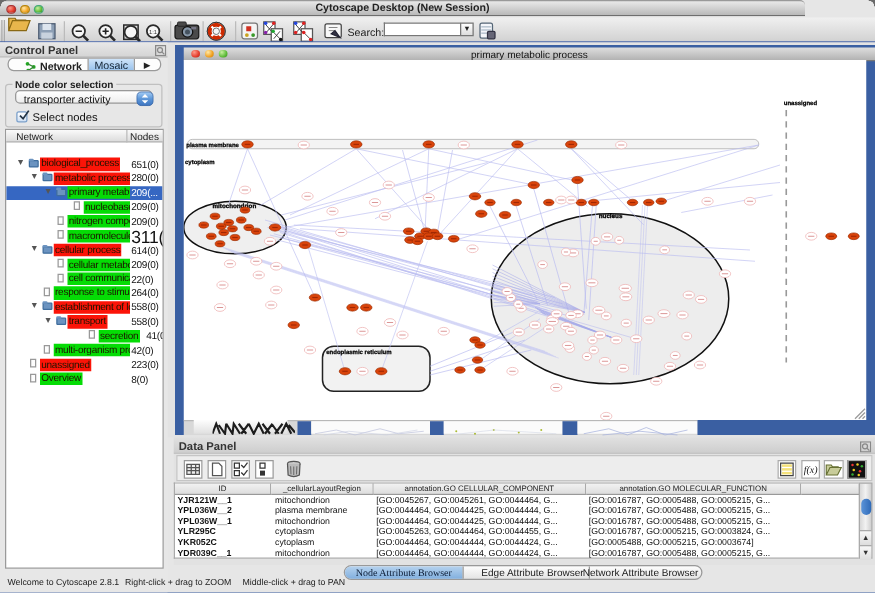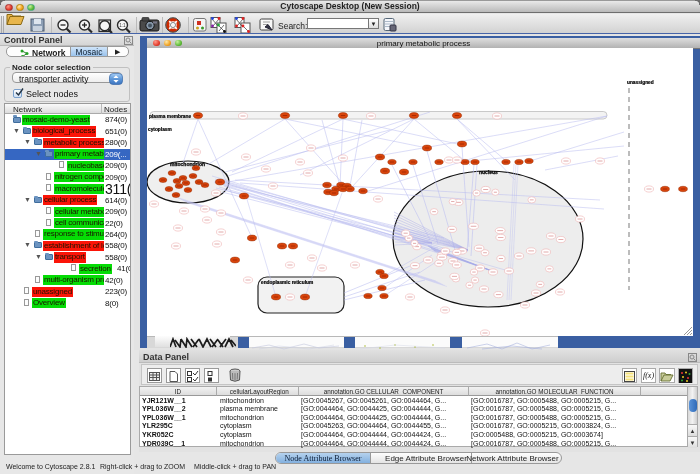--- a/index.html
+++ b/index.html
@@ -1,21 +1,21 @@
 <!DOCTYPE html>
 <html><head><meta charset="utf-8"><style>
 *{margin:0;padding:0;box-sizing:border-box;}
 body{width:700px;height:474px;font-family:"Liberation Sans",sans-serif;background:#e6e6e6;overflow:hidden;position:relative;}
 .abs{position:absolute;}
 </style></head><body>
 
 <div class="abs" style="left:0;top:0;width:5px;height:5px;background:radial-gradient(circle at 5px 5px, transparent 4.2px, #6a6a6a 4.5px);z-index:99;"></div>
 <div class="abs" style="left:695px;top:0;width:5px;height:5px;background:radial-gradient(circle at 0 5px, transparent 4.2px, #6a6a6a 4.5px);z-index:99;"></div>
 
-<div class="abs" style="left:0;top:0;width:700px;height:12.5px;background:linear-gradient(#e9e9e9,#b9b9b9);border-top:1px solid #999;border-bottom:1.5px solid #6e6e6e;border-radius:4px 4px 0 0;">
+<div class="abs" style="left:0;top:0;width:644px;height:12.5px;background:linear-gradient(#e9e9e9,#b9b9b9);border-top:1px solid #999;border-bottom:1.5px solid #6e6e6e;border-radius:4px 4px 0 0;">
  <span class="abs" style="left:5px;top:2.5px;width:7.5px;height:7.5px;border-radius:50%;background:radial-gradient(circle at 35% 30%,#ff9a8a,#e33d2d 60%,#b02216);border:0.5px solid #a33;"></span>
  <span class="abs" style="left:16px;top:2.5px;width:7.5px;height:7.5px;border-radius:50%;background:radial-gradient(circle at 35% 30%,#ffe9a8,#f5a623 60%,#c97d0d);border:0.5px solid #b8860b;"></span>
  <span class="abs" style="left:27px;top:2.5px;width:7.5px;height:7.5px;border-radius:50%;background:radial-gradient(circle at 35% 30%,#c8f0a0,#5dbb38 60%,#3d8c20);border:0.5px solid #4a7;"></span>
  <div style="text-align:center;font-size:8.5px;font-weight:bold;color:#222;line-height:11.5px;">Cytoscape Desktop (New Session)</div>
 </div>
 
 <div class="abs" style="left:0;top:14px;width:700px;height:18.5px;background:linear-gradient(#f0f0f0,#d2d2d2);">
  <svg width="700" height="20">
       <g transform="translate(0,-10)">
   <line x1="1.5" y1="12" x2="1.5" y2="30" stroke="#aaa"></line>
@@ -150,26 +150,20 @@
     </svg>
  <span class="abs" style="left:26px;top:55px;font-size:9px;color:#111;">Select nodes</span>
 
  <div class="abs" style="left:4px;top:69px;width:127px;height:352px;background:#fff;border:1px solid #9a9a9a;">
   <div class="abs" style="left:0;top:0;width:100%;height:9.5px;background:linear-gradient(#fafafa,#dcdcdc);border-bottom:1px solid #aaa;">
    <span class="abs" style="left:8px;top:0.5px;font-size:8px;color:#222;">Network</span>
    <span class="abs" style="left:99px;top:0.5px;font-size:8px;color:#222;">Nodes</span>
    <span class="abs" style="left:96px;top:0;width:1px;height:9.5px;background:#bbb;"></span>
   </div>
   <div class="abs" style="left:0;top:0;width:100%;height:352px;overflow:hidden;">
-  <div style="position:absolute;left:0;top:10.4px;width:100%;height:11.45px;">
-          <span style="position:absolute;left:8px;top:2.2px;width:8px;height:6px;background:#6b93c0;border:1px solid #3f6d9d;border-radius:1px;"></span>
-          <span style="position:absolute;left:8px;top:1px;width:4px;height:2px;background:#6b93c0;border-radius:1px 1px 0 0;"></span>
-          <span style="position:absolute;left:17px;top:0.6px;max-width:82px;overflow:hidden;font-size:8px;letter-spacing:-0.2px;line-height:10.2px;background:#05dc05;color:#1d1400;padding:0 1px;white-space:nowrap;display:inline-block;">mosaic-demo-yeast</span>
-          <span style="position:absolute;left:100px;top:1px;font-size:8px;letter-spacing:-0.2px;line-height:10px;color:#111;">874(0)</span>
-        </div>
         <div style="position:absolute;left:0;top:21.9px;width:100%;height:11.45px;">
           <span style="position:absolute;left:8px;top:1px;font-size:7px;color:#555;">▼</span>
           <span style="position:absolute;left:18px;top:2.2px;width:8px;height:6px;background:#6b93c0;border:1px solid #3f6d9d;border-radius:1px;"></span>
           <span style="position:absolute;left:18px;top:1px;width:4px;height:2px;background:#6b93c0;border-radius:1px 1px 0 0;"></span>
           <span style="position:absolute;left:27px;top:0.6px;max-width:72px;overflow:hidden;font-size:8px;letter-spacing:-0.2px;line-height:10.2px;background:#fb1408;color:#1d1400;padding:0 1px;white-space:nowrap;display:inline-block;">biological_process</span>
           <span style="position:absolute;left:100px;top:1px;font-size:8px;letter-spacing:-0.2px;line-height:10px;color:#111;">651(0)</span>
         </div>
         <div style="position:absolute;left:0;top:33.3px;width:100%;height:26px;">
           <span style="position:absolute;left:19px;top:1px;font-size:7px;color:#555;">▼</span>
           <span style="position:absolute;left:29px;top:2.2px;width:8px;height:6px;background:#6b93c0;border:1px solid #3f6d9d;border-radius:1px;"></span>

